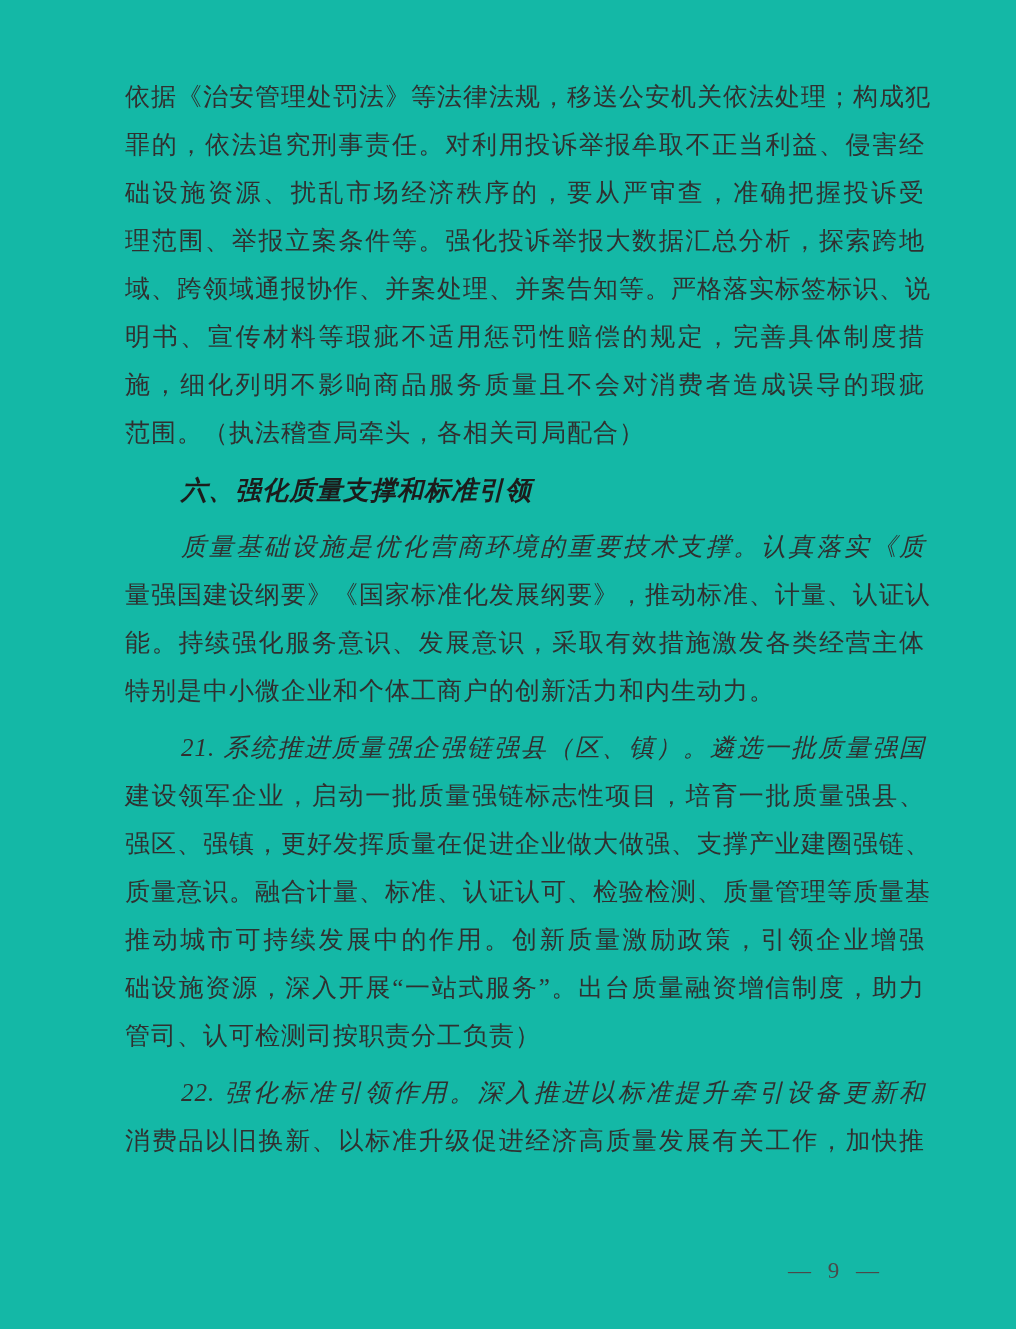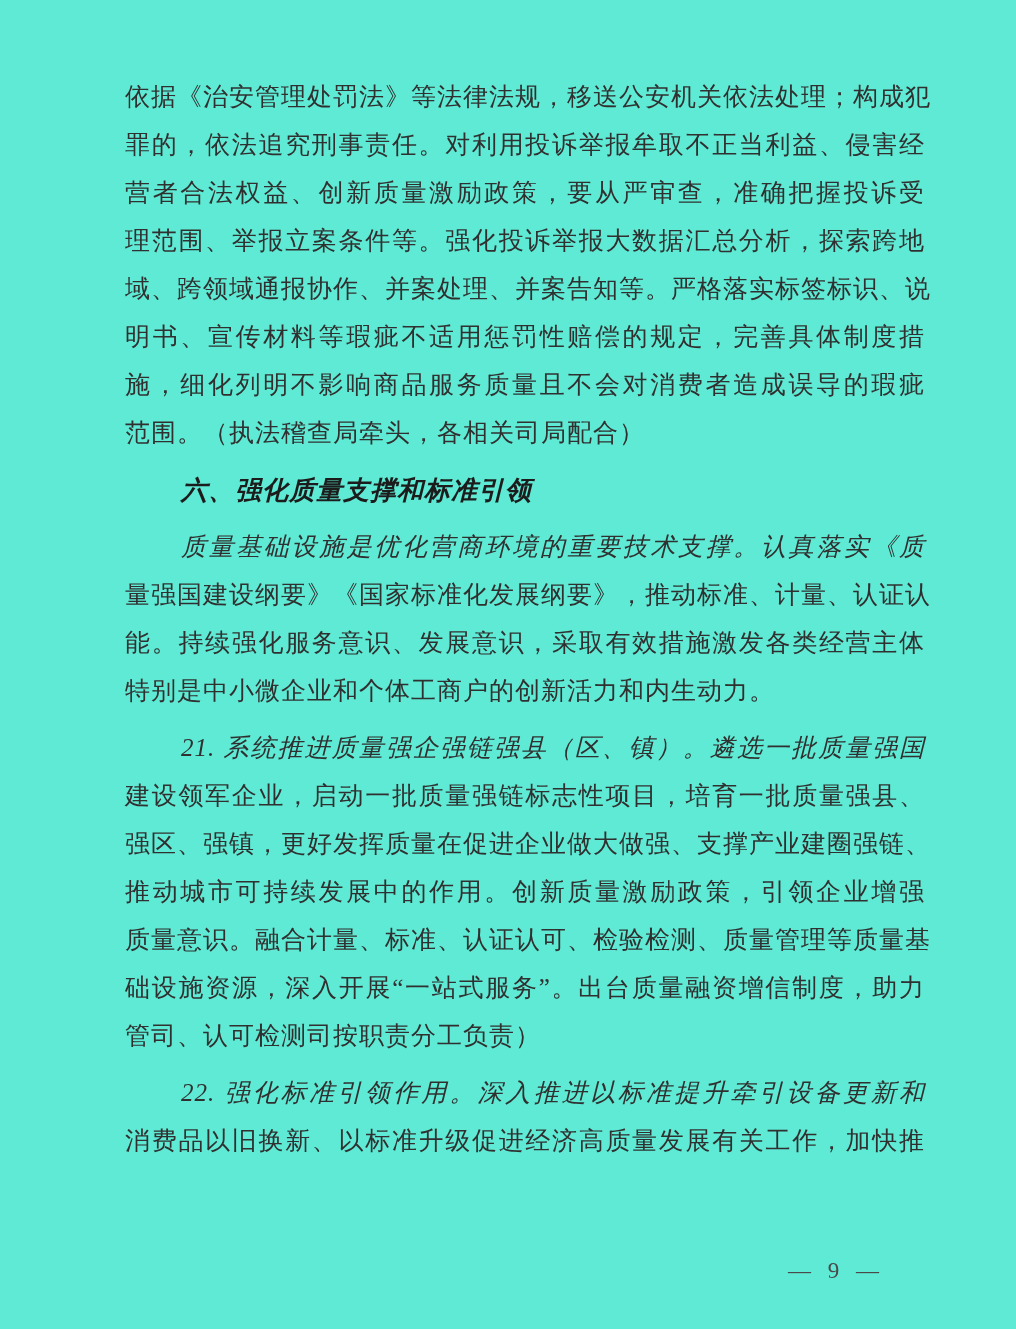--- a/index.html
+++ b/index.html
@@ -1,20 +1,20 @@
 <!DOCTYPE html>
 <html><head>
 <meta charset="utf-8">
 <style>
   html, body { margin: 0; padding: 0; }
   .page {
     position: relative;
     width: 1016px;
     height: 1329px;
-    background: #5eead4;
+    background: #14b8a6;
     font-family: "Liberation Serif", "DejaVu Serif", serif;
     color: #303030;
     overflow: hidden;
   }
   .text-block {
     position: absolute;
     left: 125px;
     top: 73px;
     width: 800px;
   }
@@ -53,36 +53,36 @@
   .footer span { display: inline-block; }
   .footer .num { margin: 0 11px; }
 </style>
 </head>
 <body>
 
 <div class="page">
   <div class="text-block">
       <div class="line">依据《治安管理处罚法》等法律法规，移送公安机关依法处理；构成犯</div>
       <div class="line">罪的，依法追究刑事责任。对利用投诉举报牟取不正当利益、侵害经</div>
-      <div class="line">营者合法权益、创新质量激励政策，要从严审查，准确把握投诉受</div>
+      <div class="line">础设施资源、扰乱市场经济秩序的，要从严审查，准确把握投诉受</div>
       <div class="line">理范围、举报立案条件等。强化投诉举报大数据汇总分析，探索跨地</div>
       <div class="line">域、跨领域通报协作、并案处理、并案告知等。严格落实标签标识、说</div>
       <div class="line">明书、宣传材料等瑕疵不适用惩罚性赔偿的规定，完善具体制度措</div>
       <div class="line">施，细化列明不影响商品服务质量且不会对消费者造成误导的瑕疵</div>
       <div class="line no-justify">范围。（执法稽查局牵头，各相关司局配合）</div>
       <div class="line heading indent gap">六、强化质量支撑和标准引领</div>
       <div class="line indent gap">质量基础设施是优化营商环境的重要技术支撑。认真落实《质</div>
       <div class="line">量强国建设纲要》《国家标准化发展纲要》，推动标准、计量、认证认</div>
       <div class="line">能。持续强化服务意识、发展意识，采取有效措施激发各类经营主体</div>
       <div class="line no-justify">特别是中小微企业和个体工商户的创新活力和内生动力。</div>
       <div class="line indent gap">21. 系统推进质量强企强链强县（区、镇）。遴选一批质量强国</div>
       <div class="line">建设领军企业，启动一批质量强链标志性项目，培育一批质量强县、</div>
       <div class="line">强区、强镇，更好发挥质量在促进企业做大做强、支撑产业建圈强链、</div>
+      <div class="line">质量意识。融合计量、标准、认证认可、检验检测、质量管理等质量基</div>
       <div class="line">推动城市可持续发展中的作用。创新质量激励政策，引领企业增强</div>
-      <div class="line">质量意识。融合计量、标准、认证认可、检验检测、质量管理等质量基</div>
       <div class="line">础设施资源，深入开展“一站式服务”。出台质量融资增信制度，助力</div>
       <div class="line no-justify">管司、认可检测司按职责分工负责）</div>
       <div class="line indent gap">22. 强化标准引领作用。深入推进以标准提升牵引设备更新和</div>
       <div class="line">消费品以旧换新、以标准升级促进经济高质量发展有关工作，加快推</div>
     </div>
   <div class="footer">
     <span>—</span>
     <span class="num">9</span>
     <span>—</span>
   </div>

